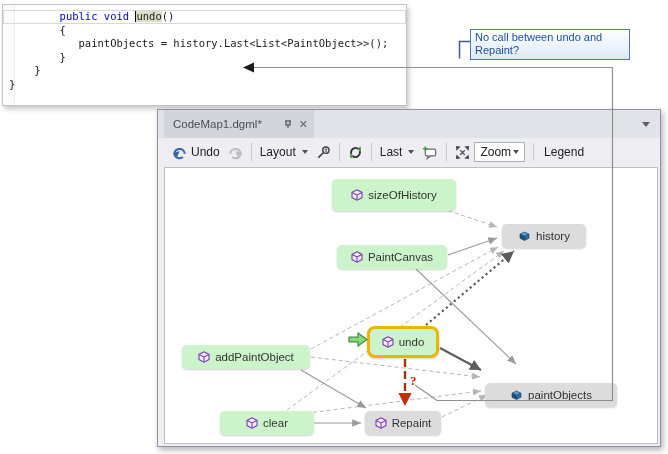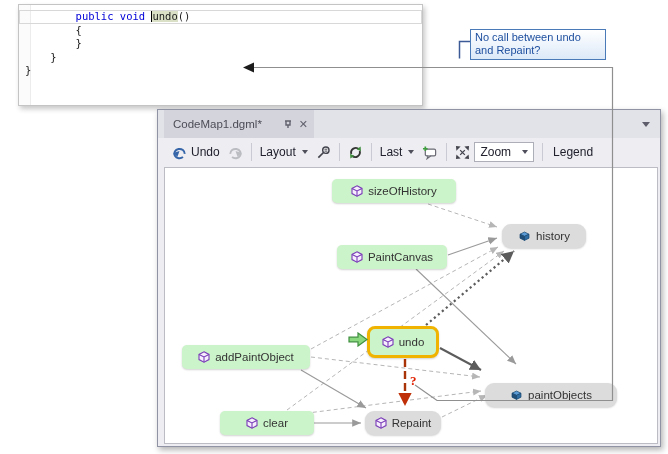--- a/index.html
+++ b/index.html
@@ -7,32 +7,32 @@
     --node-green:#ccf4ca; --node-gray:#dcdcdc; --gold:#f0b400;
     --edge-light:#b6b6b6; --edge-mid:#9a9a9a; --edge-dark:#5c5c5c;
     --edge-red:#a93408; --red:#e02000; --kw:#0000d8;
   }
   *{margin:0;padding:0;box-sizing:border-box;}
   html,body{width:668px;height:454px;}
   body{position:relative;background:#ffffff;font-family:"Liberation Sans",sans-serif;overflow:hidden;}
 
   
   .codewin{position:absolute;left:2px;top:4px;width:405px;height:102px;background:#fff;
-    border:1px solid #c4c4c4;box-shadow:2px 3px 5px rgba(0,0,0,.22);margin-left:16px;}
+    border:1px solid #c4c4c4;box-shadow:2px 3px 5px rgba(0,0,0,.22);}
   .codewin .margin{position:absolute;left:0;top:0;width:12px;height:100%;border-right:1px solid #ececec;background:#fbfbfb;}
   .code{position:absolute;left:0;top:5px;width:100%;font-family:"DejaVu Sans Mono",monospace;
     font-size:10.5px;line-height:13.5px;color:#1a1a1a;}
   .codeline{white-space:pre;padding-left:6px;height:13.5px;}
   .codeline.current{outline:1px solid #d8d8d8;outline-offset:-1px;}
   .seg.kw{color:var(--kw);}
   .seg.hl{background:#d9e0c6;}
   .cursor{display:inline-block;width:1px;height:11px;background:#000;vertical-align:-2px;}
 
   
-  .callout{position:absolute;left:470px;top:29px;width:136px;min-height:29px;
+  .callout{position:absolute;left:470px;top:29px;width:160px;min-height:29px;
     background:linear-gradient(#ffffff,#dce9f8);border:1px solid var(--callout-border);
     color:var(--callout-blue);font-size:11px;line-height:13px;padding:1px 4px 2px 4px;}
 
   
   svg.annot{position:absolute;left:0;top:0;width:668px;height:454px;pointer-events:none;z-index:50;}
 
   
   .window{position:absolute;left:157px;top:109px;width:504px;height:338px;background:#eeeef2;
     border:1px solid #8f93a3;box-shadow:2px 3px 6px rgba(0,0,0,.3);}
   .tabbar{position:relative;height:28px;background:#e2e3e9;display:flex;align-items:stretch;}
@@ -43,42 +43,43 @@
   .tabbar-caret{position:absolute;right:10px;top:12px;width:0;height:0;
     border-left:4px solid transparent;border-right:4px solid transparent;border-top:5px solid #5d5d6b;}
 
   .toolbar{height:28px;background:#eeeef2;display:flex;align-items:center;padding:0 4px 0 10px;
     color:#21212e;font-size:12px;white-space:nowrap;}
   .tbtn{display:flex;align-items:center;gap:4px;padding:2px 4px;cursor:pointer;}
   .tsep{width:1px;height:18px;background:#c9cad3;margin:0 4px;}
   .caret{width:0;height:0;border-left:3.5px solid transparent;border-right:3.5px solid transparent;
     border-top:4px solid #4f4f5c;margin-left:2px;}
   .combo{display:flex;align-items:center;background:#fff;border:1px solid #aeaeb8;
-    padding:1px 5px;height:20px;gap:9px;cursor:pointer;}
+    padding:1px 5px;height:20px;gap:0;cursor:pointer;}
   .disabled{opacity:.45;}
 
   .canvas{position:absolute;left:6px;top:57px;width:494px;height:277px;background:#fff;border:1px solid #bcbcc4;}
   svg.edges{position:absolute;left:0;top:0;width:100%;height:100%;}
 
   .node{position:absolute;display:flex;align-items:center;justify-content:center;gap:5px;
     border-radius:5px;font-size:11.5px;color:#333;box-shadow:0 1px 2px rgba(0,0,0,.18);cursor:pointer;}
   .node.green{background:var(--node-green);}
-  .node.gray{background:var(--node-gray);border-radius:9px;}
+  .node.gray{background:var(--node-gray);}
   .node.selected{border:3px solid var(--gold);border-radius:8px;}
   .glabel{position:absolute;color:var(--red);font-weight:bold;font-size:13px;font-family:"Liberation Serif",serif;}
   .navptr{position:absolute;}
 </style>
 </head>
 <body>
 
 <div class="codewin">
   <div class="margin"></div>
   <div class="code" id="code-lines">
       <div class="codeline current"><span class="seg">        </span><span class="seg kw">public void</span><span class="seg"> </span><span class="cursor"></span><span class="seg hl">undo</span><span class="seg">()</span></div>
       <div class="codeline"><span class="seg">        {</span></div>
+      <div class="codeline"><span class="seg">           paintObjects = history.Last&lt;List&lt;PaintObject&gt;&gt;();</span></div>
       <div class="codeline"><span class="seg">        }</span></div>
       <div class="codeline"><span class="seg">    }</span></div>
       <div class="codeline"><span class="seg">}</span></div>
     </div>
 </div>
 
 <div class="callout">
   <span>No call between undo and Repaint?</span>
 </div>
 
@@ -195,21 +196,21 @@
           <line x1="275" y1="180" x2="316" y2="202" stroke="#5c5c5c" stroke-width="2" marker-end="url(#m-dark)"></line>
           <line x1="146" y1="189" x2="315" y2="209" stroke="#b6b6b6" stroke-width="1" stroke-dasharray="4 3" marker-end="url(#m-light)"></line>
           <line x1="127" y1="247" x2="316" y2="223" stroke="#b6b6b6" stroke-width="1" stroke-dasharray="4 3" marker-end="url(#m-light)"></line>
           <line x1="277" y1="249" x2="322" y2="227" stroke="#b6b6b6" stroke-width="1" stroke-dasharray="4 3" marker-end="url(#m-light)"></line>
           <line x1="136" y1="202" x2="201" y2="240" stroke="#9a9a9a" stroke-width="1.1" marker-end="url(#m-mid)"></line>
           <line x1="127" y1="255" x2="196" y2="255" stroke="#9a9a9a" stroke-width="1.1" marker-end="url(#m-mid)"></line>
           <line x1="240" y1="191" x2="240" y2="238" stroke="#a93408" stroke-width="2.4" stroke-dasharray="8 4" marker-end="url(#m-red)"></line>
         </g>
     </svg>
     <div id="graph-nodes">
-        <div class="node green" style="left: 167px; top: 11px; width: 124px; height: 24px;">
+        <div class="node green" style="left: 167px; top: 11px; width: 124px; height: 32px;">
           <svg width="12" height="12" viewBox="0 0 12 12">
             <path d="M6 0.8 L11 3.4 L11 8.6 L6 11.2 L1 8.6 L1 3.4 Z" fill="#f6eefc" stroke="#7a3db8" stroke-width="1.1"></path>
             <path d="M1 3.4 L6 6 L11 3.4 M6 6 L6 11.2" stroke="#7a3db8" stroke-width="1.1" fill="none"></path>
           </svg>
           <span>sizeOfHistory</span>
         </div>
         <div class="node gray" style="left: 337px; top: 56px; width: 84px; height: 24px;">
           <svg width="13" height="12" viewBox="0 0 13 12">
             <path d="M2 4.2 L6.5 2 L11 4.2 L6.5 6.4 Z" fill="#5b9bd5" stroke="#17466e" stroke-width="0.7"></path>
             <path d="M2 4.2 L6.5 6.4 L6.5 10.4 L2 8.2 Z" fill="#1f4e79" stroke="#17466e" stroke-width="0.7"></path>

